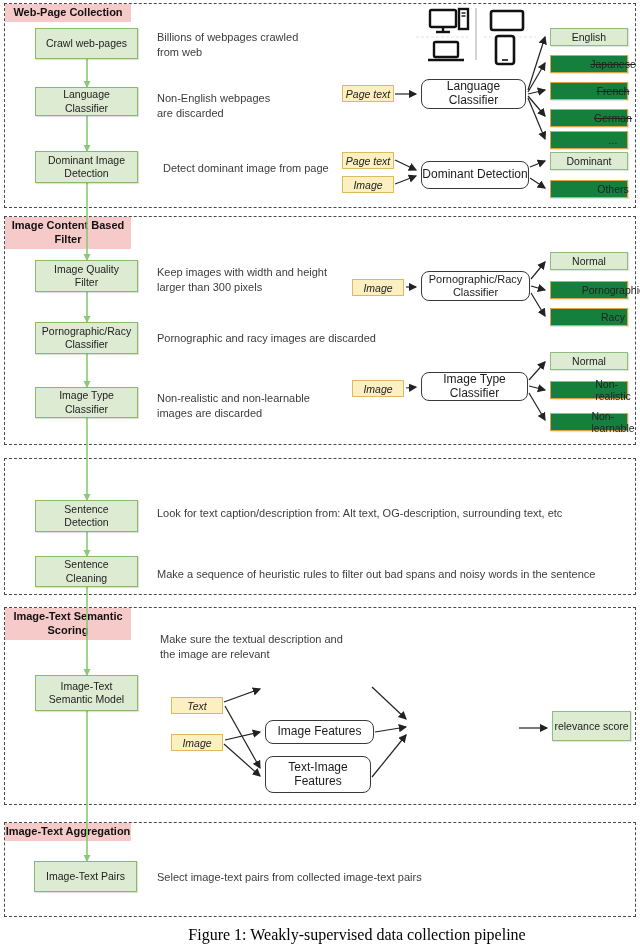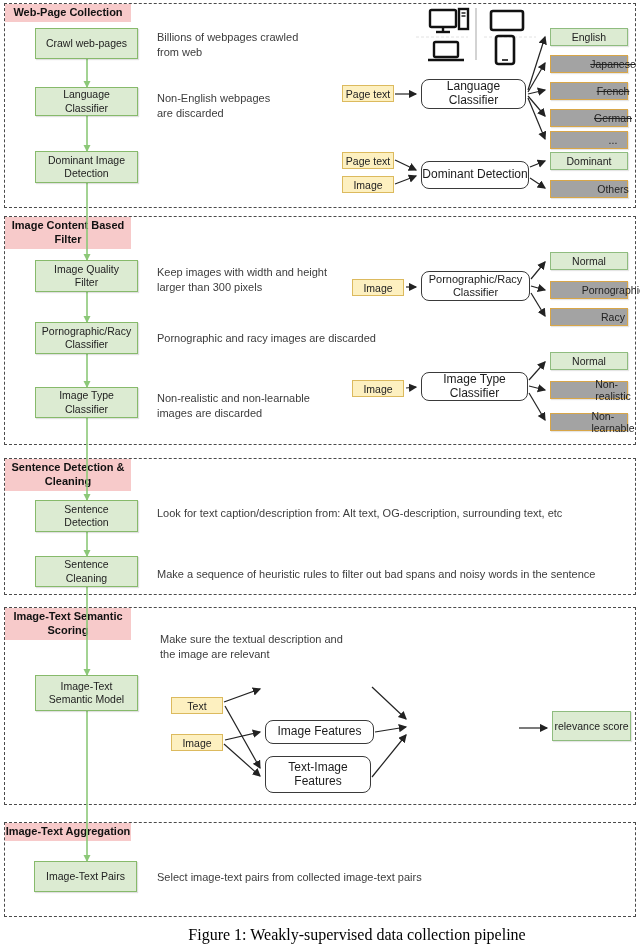--- a/index.html
+++ b/index.html
@@ -10,51 +10,50 @@
        font-size:11px;font-weight:bold;line-height:1.25;text-align:center;
        padding:2px 0;color:#111;z-index:1;}
   .step{position:absolute;width:103px;box-sizing:border-box;background:#dcebd2;
         border:1.5px solid #87ba6b;display:flex;align-items:center;justify-content:center;
         text-align:center;font-size:10.5px;line-height:1.25;color:#222;padding:8px;
         box-shadow:1px 1px 1px rgba(0,0,0,.12);z-index:3;}
   .desc{position:absolute;font-size:11px;line-height:1.35;color:#3c3c3c;z-index:3;}
   .nowrap{white-space:nowrap;}
   .inp{position:absolute;width:52px;height:17px;box-sizing:border-box;background:#fdf0c0;
        border:1.5px solid #dcba5e;display:flex;align-items:center;justify-content:center;
-       font-size:10.5px;color:#222;z-index:3;}
+       font-size:10.5px;color:#222;z-index:3;font-style:italic;}
   .model{position:absolute;box-sizing:border-box;background:#fff;border:1.5px solid #3a3a3a;
          border-radius:8px;display:flex;align-items:center;justify-content:center;
          text-align:center;font-size:12px;line-height:1.15;color:#1c1c1c;z-index:3;}
   .model.small{font-size:11px;}
   .model.wspace{word-spacing:5px;}
   .out{position:absolute;width:78px;height:18px;box-sizing:border-box;display:flex;
        align-items:center;justify-content:center;font-size:10.5px;color:#222;z-index:3;
        box-shadow:1px 1px 1px rgba(0,0,0,.10);}
   .keep{background:#dcebd2;border:1.5px solid #8fbc7f;}
-  .disc{background:#a3a3a3;border:1.5px solid #d8a648;padding-left:48px;}
+  .disc{background:#15803d;border:1.5px solid #d8a648;padding-left:48px;}
   .strike{text-decoration:line-through;}
   #wires{position:absolute;left:0;top:0;z-index:2;}
   #devices{position:absolute;left:410px;top:5px;z-index:3;}
   .caption{position:absolute;left:0;top:926px;width:640px;text-align:center;
            font-family:"Liberation Serif",serif;font-size:16px;color:#000000;z-index:3;padding-left:37px;}
 </style>
 </head>
 <body>
 
 <div id="fig">
 
   <div class="sec" style="left:4px;top:3px;width:630px;height:203px"></div>
   <div class="sec" style="left:4px;top:216px;width:630px;height:227px"></div>
   <div class="sec" style="left:4px;top:458px;width:630px;height:135px"></div>
   <div class="sec" style="left:4px;top:607px;width:630px;height:196px"></div>
   <div class="sec" style="left:4px;top:822px;width:630px;height:93px"></div>
 
   <div class="hdr" style="left:5px;top:4px">Web-Page Collection</div>
   <div class="hdr" style="left:5px;top:217px">Image Content Based Filter</div>
-  <div class="hdr" style="left:5px;top:459px">Sentence Detection &amp; Cleaning</div>
   <div class="hdr" style="left:5px;top:608px">Image-Text Semantic Scoring</div>
   <div class="hdr" style="left:5px;top:823px">Image-Text Aggregation</div>
 
   <svg id="wires" width="640" height="950">
     <defs>
       <marker id="ahb" markerWidth="8" markerHeight="8" refX="6" refY="3.5" orient="auto">
         <path d="M0,0 L7,3.5 L0,7 z" fill="#222"></path>
       </marker>
     </defs>
 
@@ -125,20 +124,21 @@
       <rect x="86" y="31" width="18" height="28" rx="2.5"></rect>
       <line x1="92" y1="55" x2="98" y2="55" stroke-width="1.6"></line>
     </g>
   </svg>
 
   <div class="step" style="left:35px;top:28px;height:31px">Crawl web-pages</div>
   <div class="step" style="left:35px;top:87px;height:29px">Language Classifier</div>
   <div class="step" style="left:35px;top:151px;height:32px">Dominant Image Detection</div>
   <div class="desc" style="left:157px;top:30px;width:165px">Billions of webpages crawled from web</div>
   <div class="desc" style="left:157px;top:91px;width:130px">Non-English webpages are discarded</div>
+  <div class="desc nowrap" style="left:163px;top:161px">Detect dominant image from page</div>
 
   <div class="inp" style="left:342px;top:85px">Page text</div>
   <div class="model" style="left:421px;top:79px;width:105px;height:30px">Language Classifier</div>
   <div class="out keep" style="left:550px;top:28px">English</div>
   <div class="out disc strike" style="left:550px;top:55px">Japanese</div>
   <div class="out disc strike" style="left:550px;top:82px">French</div>
   <div class="out disc strike" style="left:550px;top:109px">German</div>
   <div class="out disc" style="left:550px;top:131px">...</div>
   <div class="inp" style="left:342px;top:152px">Page text</div>
   <div class="inp" style="left:342px;top:176px">Image</div>

